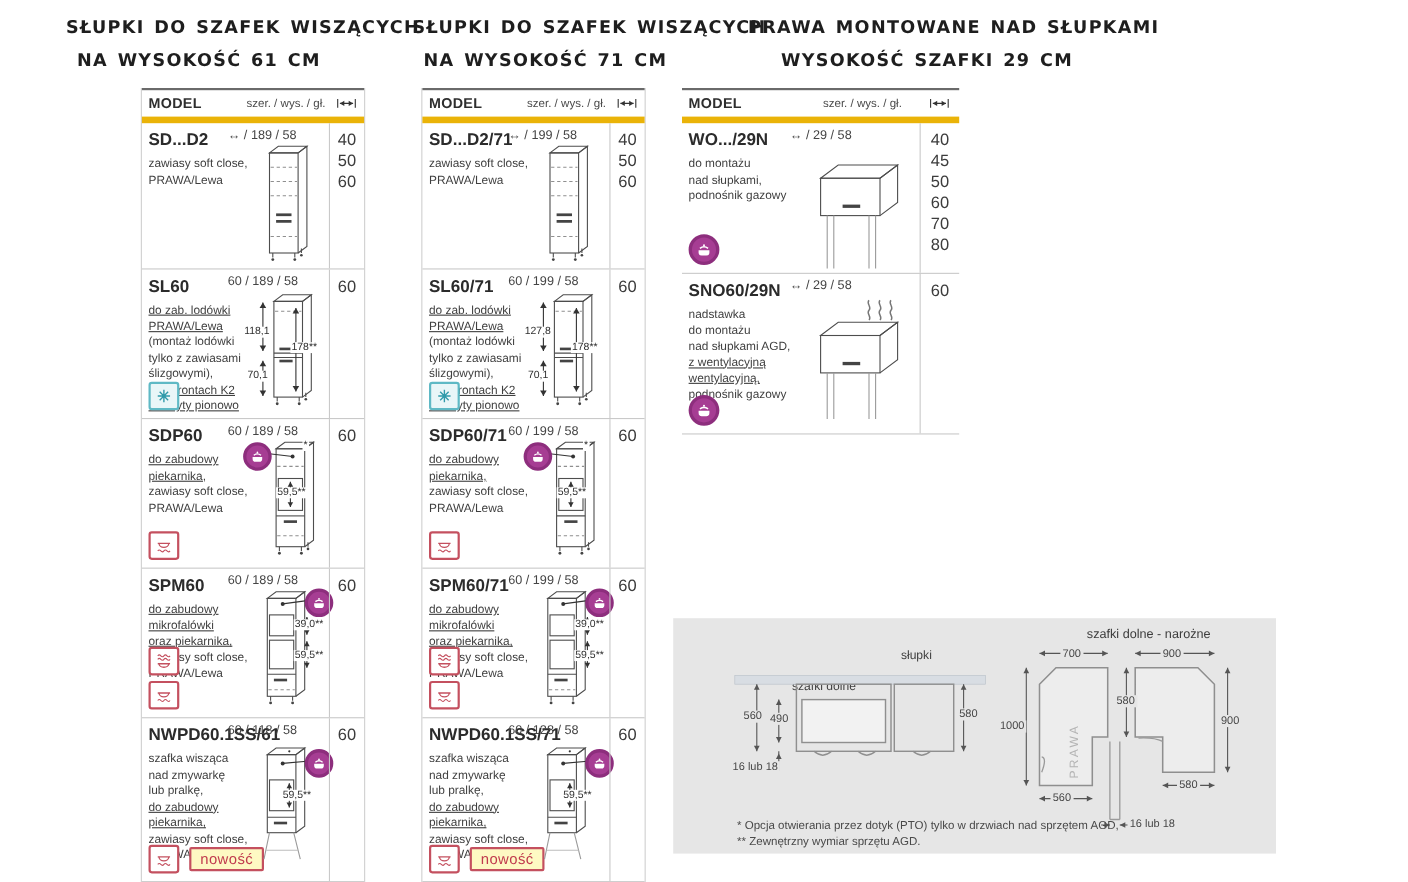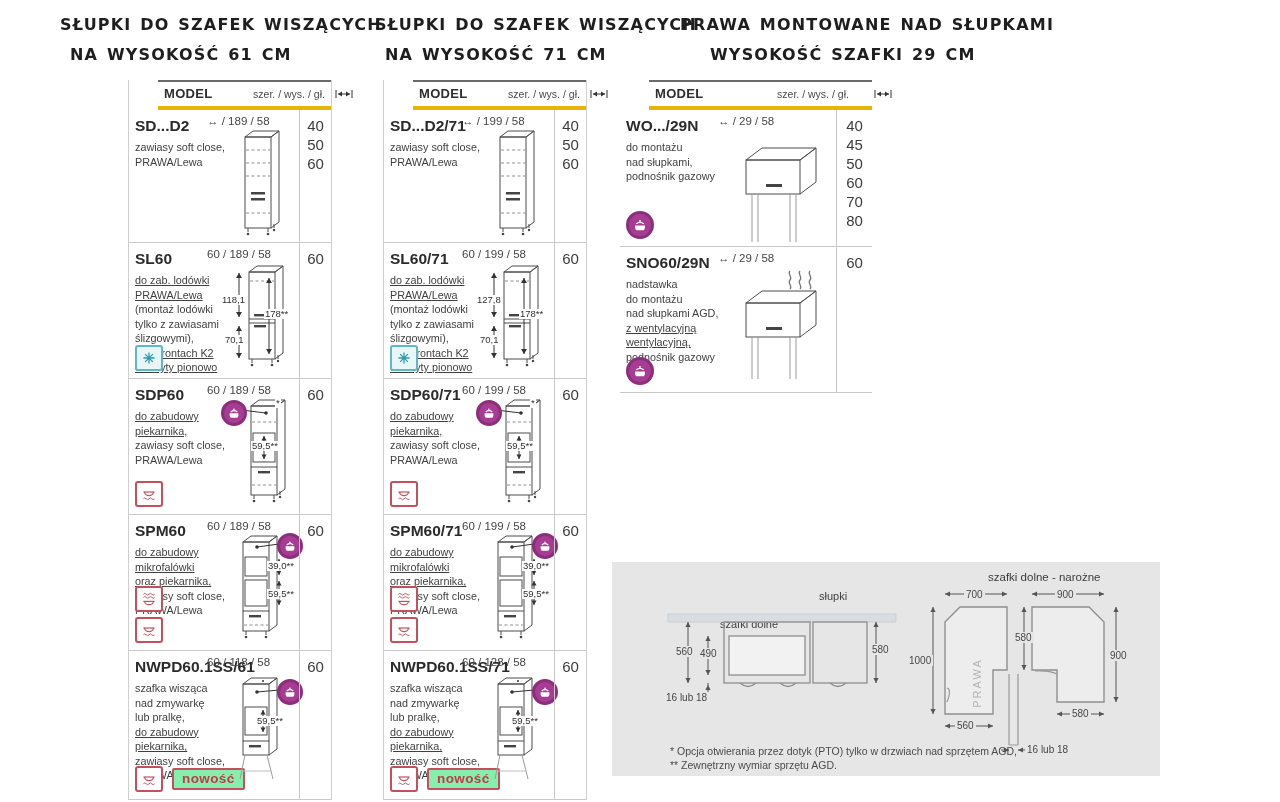--- a/index.html
+++ b/index.html
@@ -5,21 +5,21 @@
   html,body{margin:0;padding:0;background:#fff;}
   #page{position:relative;width:1280px;height:802px;background:#ffffff;overflow:hidden;
         font-family:"Liberation Sans",sans-serif;color:#3d3d3d;}
   .title{position:absolute;font-family:"DejaVu Sans",sans-serif;font-size:16px;font-weight:600;
          color:#1e1e1e;letter-spacing:1.2px;word-spacing:2px;line-height:30px;white-space:nowrap;}
   .title .l2{display:block;padding-left:10px;}
   .title.center .l2{padding-left:30px;}
 
   
   .ctable{position:absolute;background:#fff;}
-  .thead{position:relative;height:24px;border-top:2px solid #6a6a6a;border-bottom:4px solid #eab308;margin-left:29px;}
+  .thead{position:relative;height:24px;border-top:2px solid #6a6a6a;border-bottom:6px solid #eab308;}
   .h-model{position:absolute;left:6px;top:4px;font-size:13px;font-weight:bold;color:#2e2e2e;letter-spacing:.3px;}
   .h-dims{position:absolute;top:6px;font-size:10.5px;color:#4a4a4a;text-align:center;}
   .h-w{position:absolute;top:7px;}
   .t-edges{border-left:1px solid #cfcfcf;border-right:1px solid #cfcfcf;}
   .trow{position:relative;border-bottom:1px solid #c9c9c9;}
   .c-model{position:absolute;left:0;top:0;bottom:0;}
   .model{position:absolute;left:6px;top:7px;font-size:15.5px;font-weight:bold;color:#2b2b2b;white-space:nowrap;}
   .descs{position:absolute;left:6px;top:30px;}
   .dline{font-size:10.8px;line-height:14.5px;color:#3f3f3f;white-space:nowrap;}
   .dline.u{text-decoration:underline;}
@@ -33,21 +33,21 @@
   .wv{display:block;font-size:15px;line-height:18px;color:#3c3c3c;margin-top:1px;}
   .c-width .pad{display:block;height:6px;}
 
   
   .sqicon{width:24px;height:22px;border:2px solid;border-radius:3px;display:flex;align-items:center;justify-content:center;background:#fff;}
   .sqicon.red{border-color:#c4505f;}
   .sqicon.teal{border-color:#5fb9c5;background:#e9f6f8;}
   .pto{border-radius:50%;background:#a63d93;border:3px solid #8d2e7d;display:flex;align-items:center;justify-content:center;}
   .pto.row{width:22px;height:22px;}
   .pto.ovl{position:absolute;width:20px;height:20px;}
-  .badge{border:2px solid #c4505f;border-radius:2px;padding:1px 8px 2px 8px;font-size:13.5px;font-weight:bold;color:#c03a4d;letter-spacing:.4px;background:#86efac;}
+  .badge{border:2px solid #c4505f;border-radius:2px;padding:1px 8px 2px 8px;font-size:13.5px;font-weight:normal;color:#c03a4d;letter-spacing:.4px;background:#fef9c3;}
 
   
   #panel{position:absolute;left:612px;top:562px;width:548px;height:214px;background:#e6e6e6;}
   .plab{position:absolute;font-size:11px;color:#3f3f3f;white-space:nowrap;}
   .pdim{position:absolute;font-size:10px;color:#474747;background:#e6e6e6;line-height:11px;padding:0 2px;white-space:nowrap;}
   .prawa{position:absolute;font-size:11px;color:#b4b4b4;letter-spacing:2px;transform:rotate(-90deg);transform-origin:center;}
   .pfoot{position:absolute;font-size:10.5px;color:#4a4a4a;line-height:14px;white-space:nowrap;margin-left:48px;}
   .ptitle{position:absolute;font-size:11.5px;color:#3c3c3c;white-space:nowrap;}
   svg{display:block;}
 </style>

